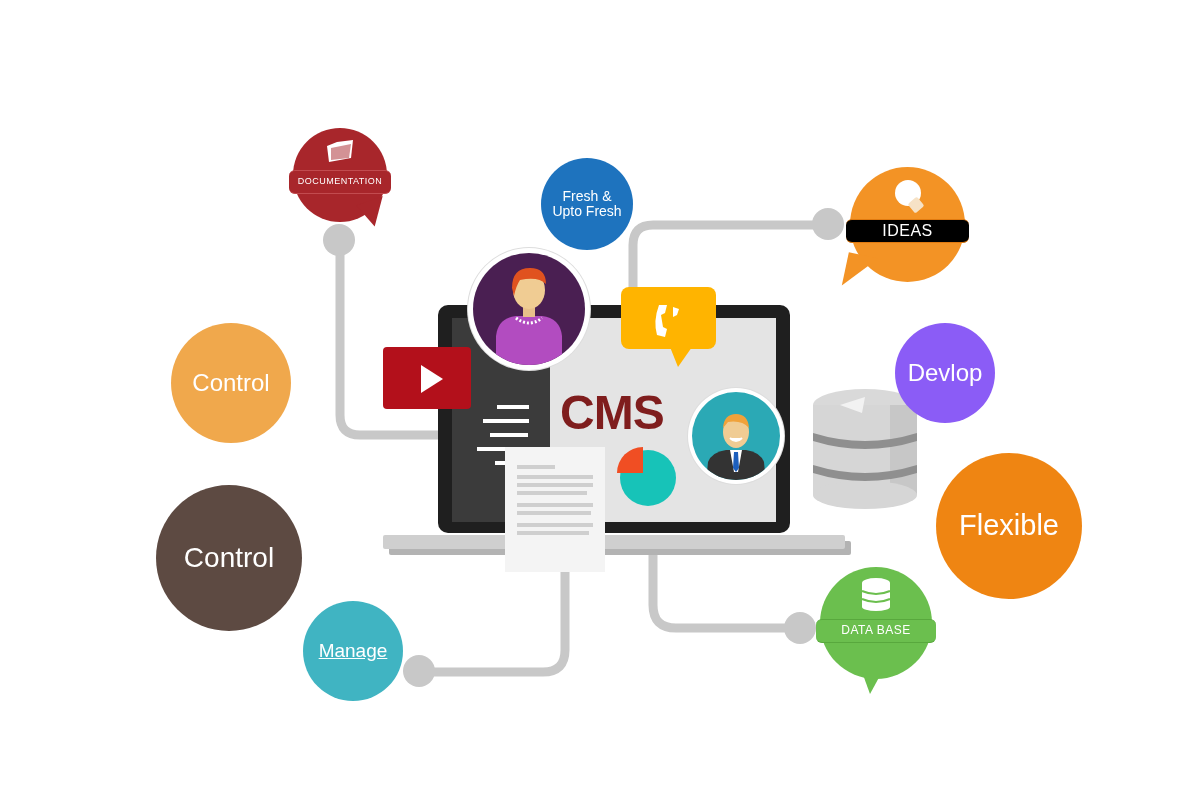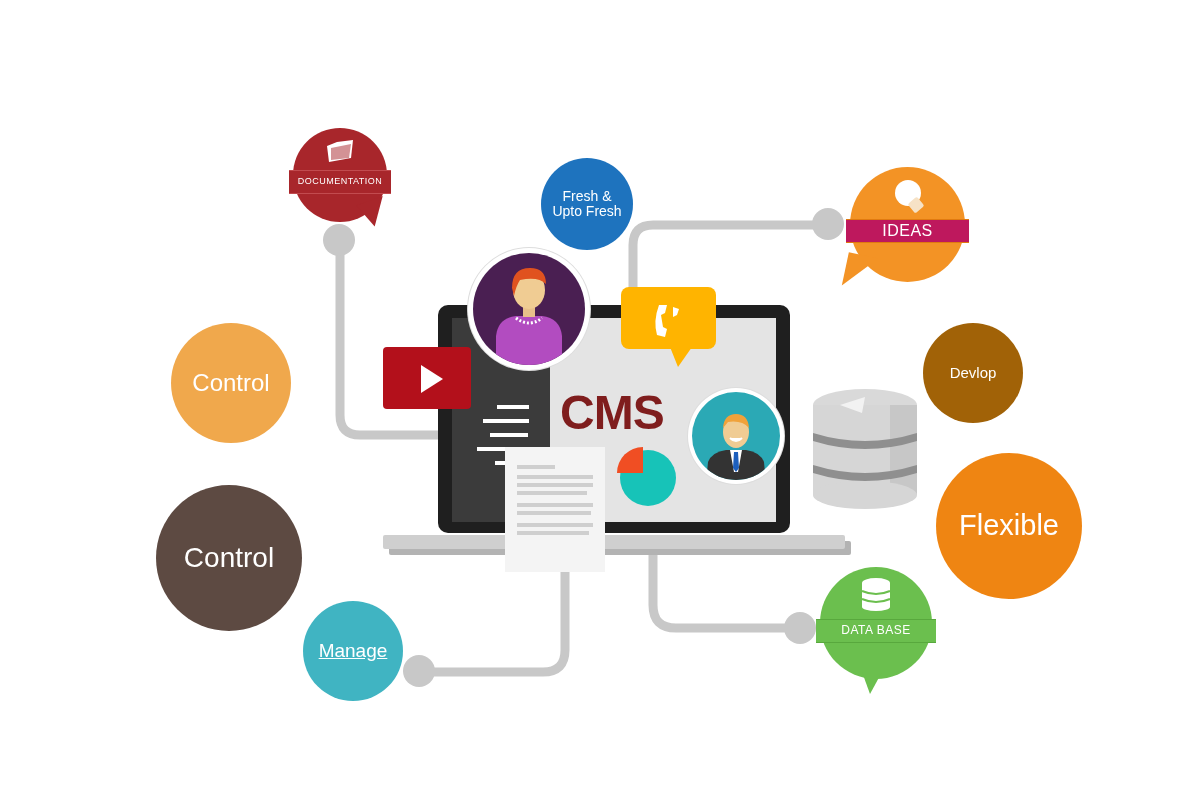--- a/index.html
+++ b/index.html
@@ -8,21 +8,21 @@
   .circle { position:absolute; border-radius:50%; display:flex; align-items:center; justify-content:center; color:#fff; text-align:center; line-height:1.1; }
   svg.lines { position:absolute; left:0; top:0; }
   .laptop-screen { position:absolute; left:438px; top:305px; width:352px; height:228px; background:#1f1f1f; border-radius:10px; }
   .screen-inner { position:absolute; left:452px; top:318px; width:324px; height:204px; background:#e4e4e4; }
   .screen-left { position:absolute; left:452px; top:318px; width:98px; height:204px; background:#3b3b3b; }
   .laptop-base { position:absolute; left:383px; top:535px; width:462px; height:14px; background:#cfcfcf; border-radius:2px; box-shadow:6px 6px 0 #b3b3b3; }
   .doc-line { position:absolute; height:4px; background:#ffffff; }
   .cms-text { position:absolute; left:560px; top:385px; font-size:48px; font-weight:bold; color:#7f1d1d; letter-spacing:-1px; }
   .paper { position:absolute; left:505px; top:447px; width:100px; height:125px; background:#f4f4f4; }
   .paper-line { position:absolute; height:4px; background:#cfcfcf; left:12px; }
-  .banner { position:absolute; left:-4px; right:-4px; height:22px; display:flex; align-items:center; justify-content:center; color:#fff; font-size:11px; letter-spacing:0.5px; }
+  .banner { position:absolute; left:-4px; right:-4px; height:22px; display:flex; align-items:center; justify-content:center; color:#fff; font-size:11px; letter-spacing:0.5px;border-radius:6px; }
   .bubble-tail { position:absolute; width:0; height:0; }
 </style>
 </head>
 <body>
 
 <svg class="lines" width="1200" height="800">
   <g stroke="#c8c8c8" stroke-width="9" fill="none" stroke-linecap="round">
 
     <path d="M340 240 L340 415 Q340 435 360 435 L440 435"></path>
 
@@ -140,37 +140,37 @@
 <div class="circle" style="left:541px;top:158px;width:92px;height:92px;background:#1e73be;font-size:14px;flex-direction:column;text-align:right;">
   <span>Fresh &amp;</span>
   <span>Upto Fresh</span>
 </div>
 
 <div class="circle" style="left:850px;top:167px;width:115px;height:115px;background:#f39325;">
   <svg class="abs" style="left:42px;top:10px;" width="36" height="40">
     <circle cx="16" cy="16" r="13" fill="#fff"></circle>
     <rect x="18" y="22" width="12" height="12" rx="2" fill="#f6e2c6" transform="rotate(-40 24 28)"></rect>
   </svg>
-  <div class="banner" style="top:52px;background:#be185d;border-top:1px solid #e07a10;border-bottom:1px solid #e07a10;font-size:16px;">IDEAS</div>
+  <div class="banner" style="top:52px;background:#000000;border-top:1px solid #e07a10;border-bottom:1px solid #e07a10;font-size:16px;">IDEAS</div>
 </div>
 <div class="bubble-tail" style="left:845px;top:255px;border-left:0 solid transparent;border-right:30px solid transparent;border-top:34px solid #f39325;transform:rotate(12deg);"></div>
 
 <div class="circle" style="left:171px;top:323px;width:120px;height:120px;background:#f0a84c;font-size:24px;">
   <span>Control</span>
 </div>
 
 <div class="circle" style="left:156px;top:485px;width:146px;height:146px;background:#5d4a42;font-size:28px;">
   <span>Control</span>
 </div>
 
 <div class="circle" style="left:303px;top:601px;width:100px;height:100px;background:#40b4c2;font-size:19px;text-decoration:underline;">
   <span>Manage</span>
 </div>
 
-<div class="circle" style="left:923px;top:323px;width:100px;height:100px;background:#a16207;font-size:15px;">
+<div class="circle" style="left:895px;top:323px;width:100px;height:100px;background:#8b5cf6;font-size:24px;">
   <span>Devlop</span>
 </div>
 
 <div class="circle" style="left:936px;top:453px;width:146px;height:146px;background:#ef8512;font-size:29px;text-align:right;">
   <span>Flexible</span>
 </div>
 
 <div class="circle" style="left:820px;top:567px;width:112px;height:112px;background:#6bbf4e;">
   <svg class="abs" style="left:40px;top:10px;" width="32" height="34">
     <ellipse cx="16" cy="6" rx="14" ry="5" fill="#fff"></ellipse>

